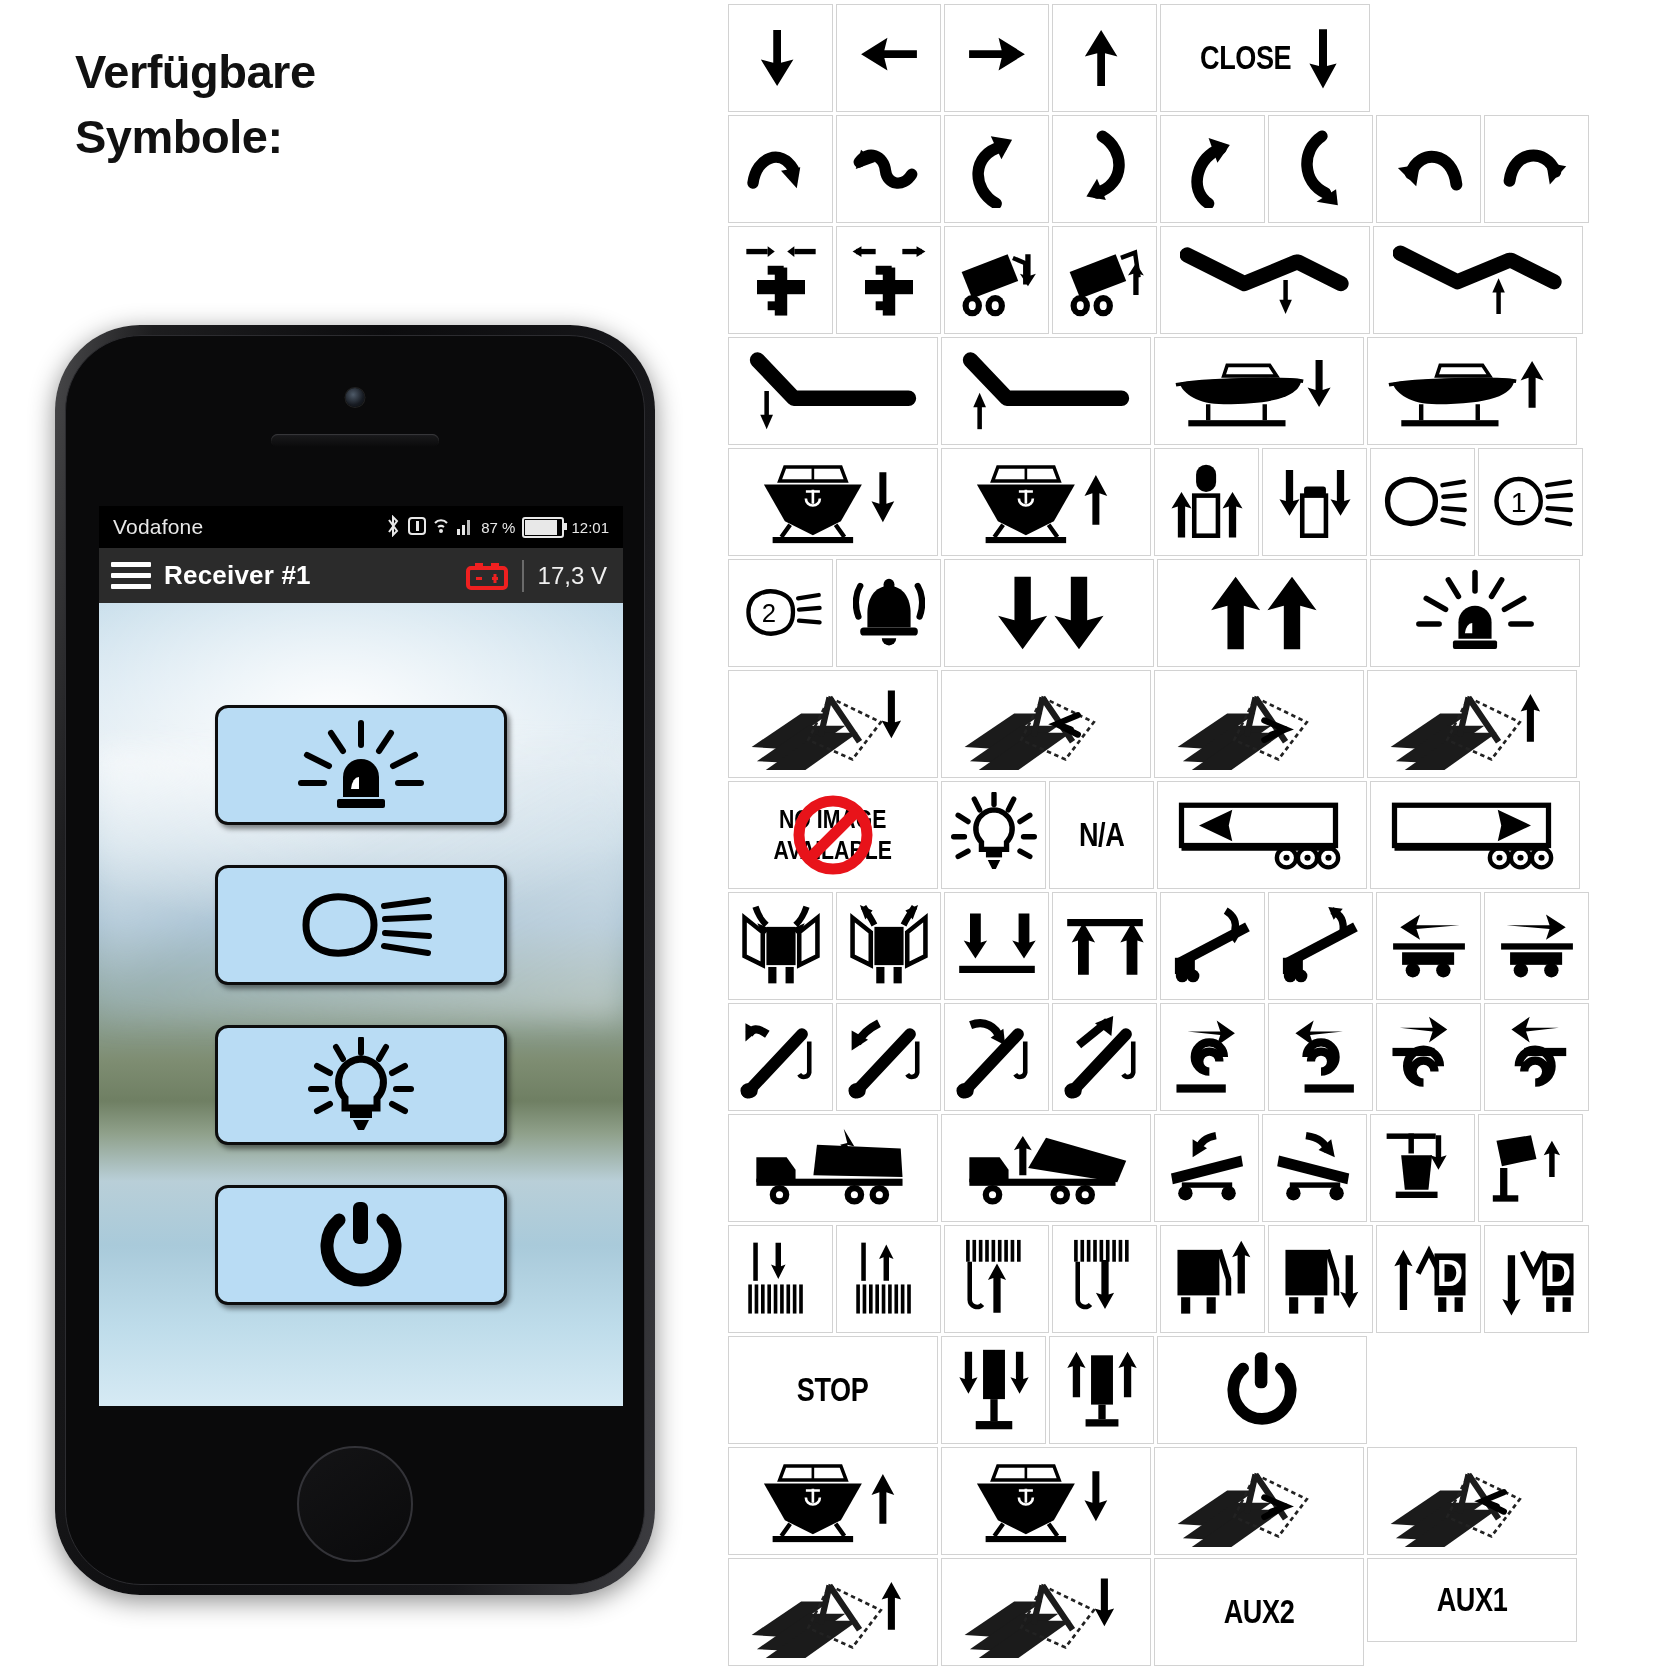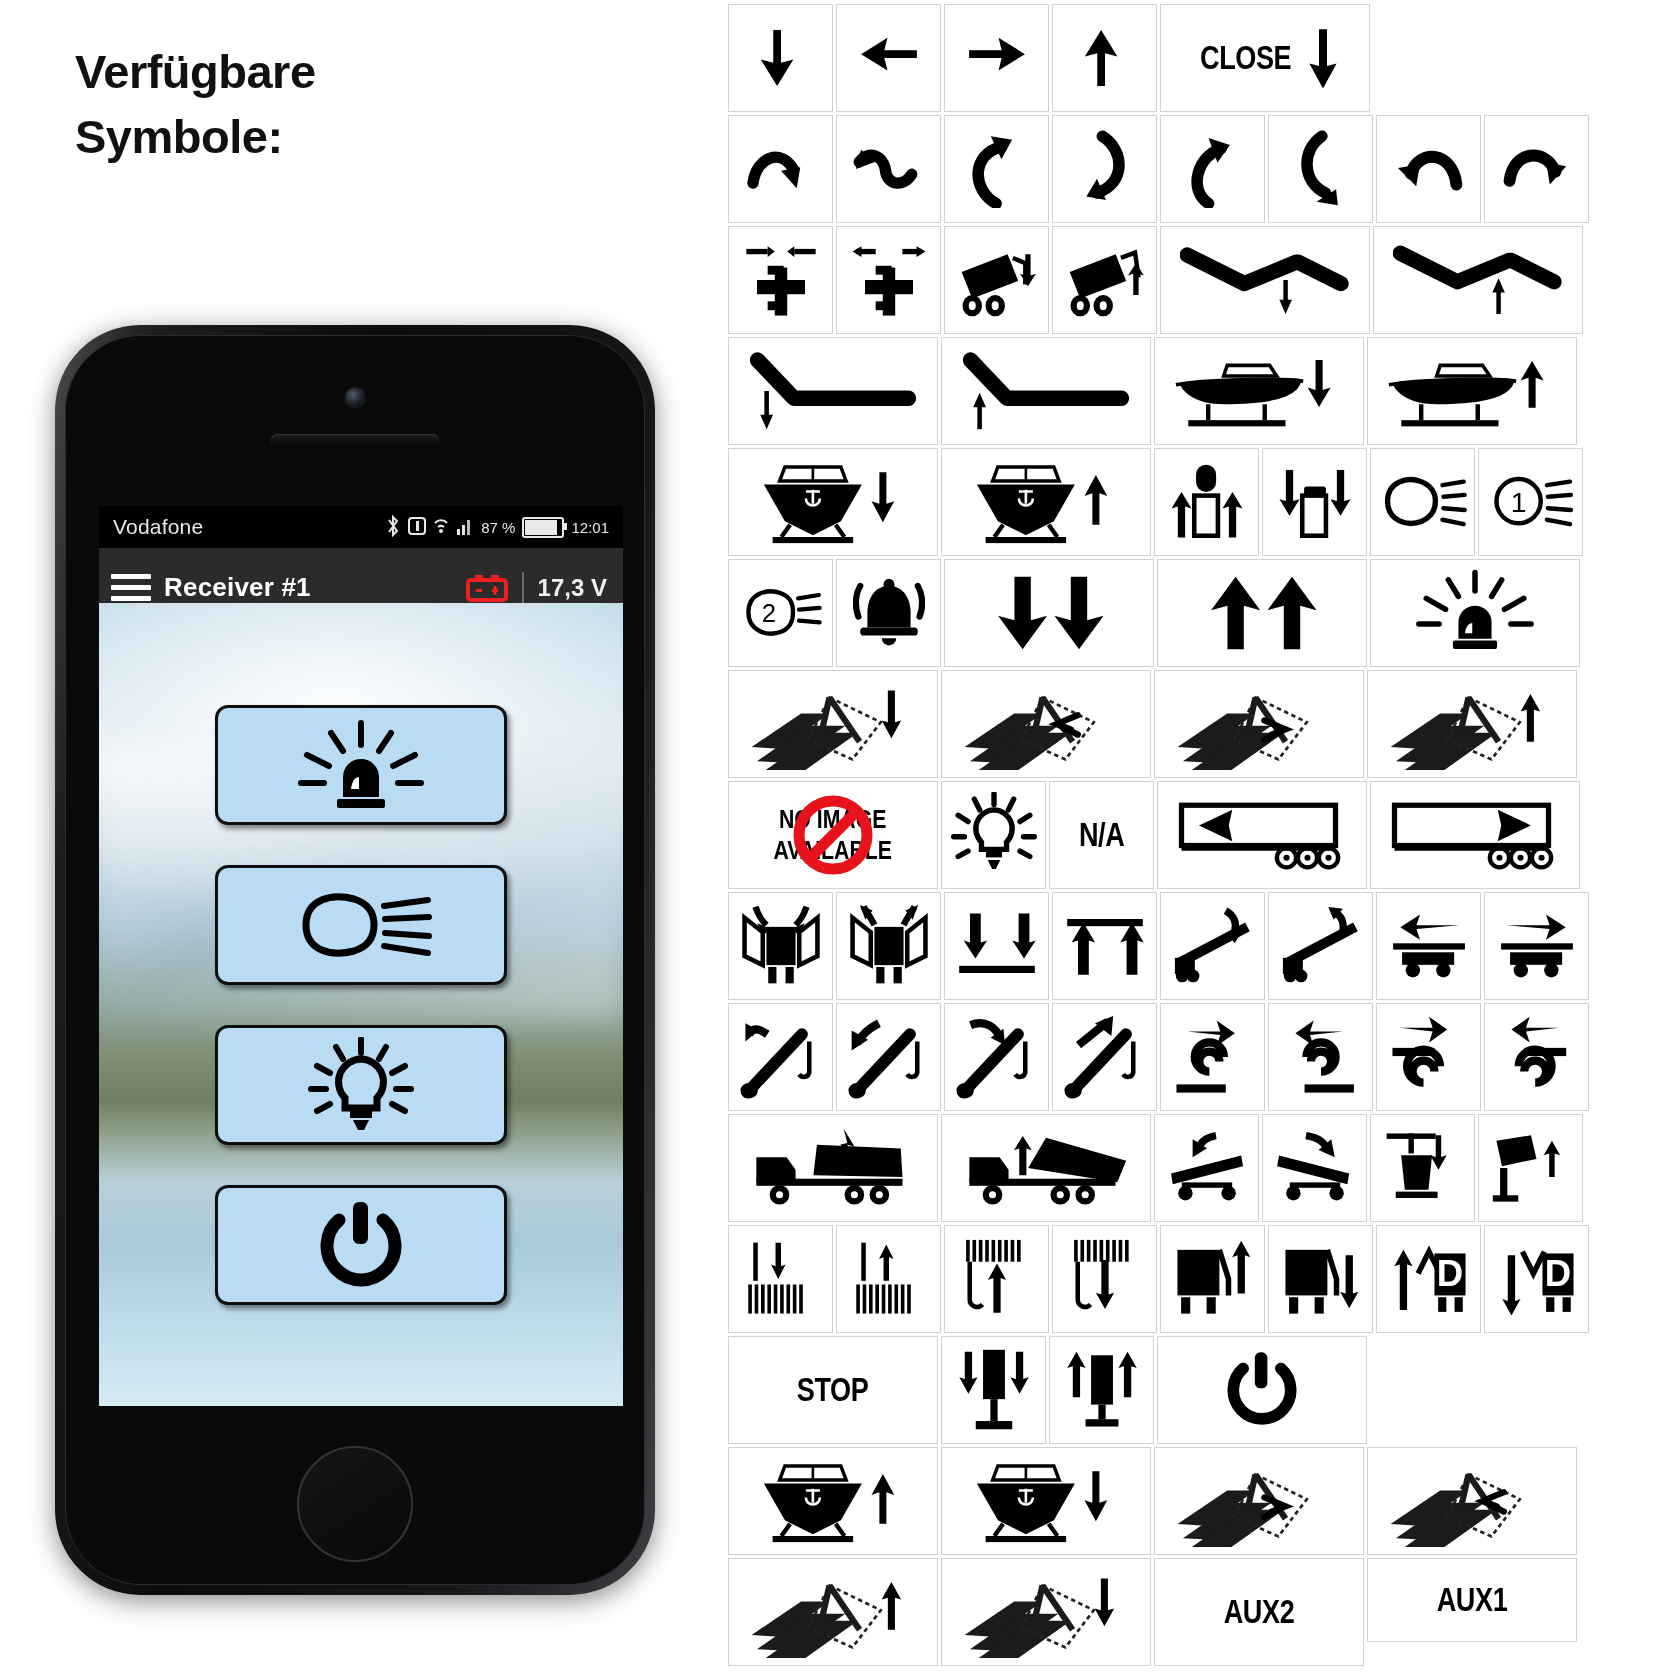--- a/index.html
+++ b/index.html
@@ -61,29 +61,29 @@
   #status-right{margin-left:auto;display:flex;align-items:center;gap:7px;font-size:15px;}
   .sicon{display:inline-block;line-height:1;}
   #batt-shape{
     width:38px;height:17px;border:2px solid #e8e8e8;border-radius:3px;position:relative;
   }
   #batt-shape::after{content:"";position:absolute;right:-5px;top:4px;width:3px;height:7px;background:#e8e8e8;}
   #batt-fill{position:absolute;left:1px;top:1px;bottom:1px;width:84%;background:#e8e8e8;}
   
   #appbar{
     height:55px;background:#2b2b2b;color:#fff;display:flex;align-items:center;
-    padding:12px 12px;border-bottom:1px solid #1a1a1a;
+    padding:0 12px;border-bottom:1px solid #1a1a1a;
   }
   #hamburger{width:40px;display:flex;flex-direction:column;gap:6px;flex:0 0 auto;}
   #hamburger i{display:block;height:5px;background:#fff;border-radius:1px;}
   #apptitle{margin-left:13px;font-size:26px;font-weight:bold;letter-spacing:.2px;}
   #appbar-right{margin-left:auto;display:flex;align-items:center;gap:0;}
   #batt-red{width:42px;height:28px;position:relative;}
   #volt-div{width:2px;height:32px;background:#6a6a6a;margin:0 14px;}
-  #voltage{font-size:24px;font-weight:bold;color:#f0f0f0;padding-right:4px;text-align:center;}
+  #voltage{font-size:24px;font-weight:normal;color:#f0f0f0;padding-right:4px;text-align:center;}
   
   #wall{
     position:absolute;left:0;right:0;top:97px;bottom:0;
     background:
       radial-gradient(ellipse 120% 45% at 45% 14%, rgba(255,255,255,.95), rgba(255,255,255,0) 60%),
       linear-gradient(180deg,
         #bfd9e8 0%, #cfe2ee 10%, #dfeaf1 20%,
         #c9dbe6 30%, #a9c2d2 40%, #93a9a4 49%,
         #7e8d72 57%, #6f7f63 62%, #8fa08a 66%,
         #b9cfd8 72%, #a9cada 80%, #bedcea 90%, #d6eaf4 100%);

